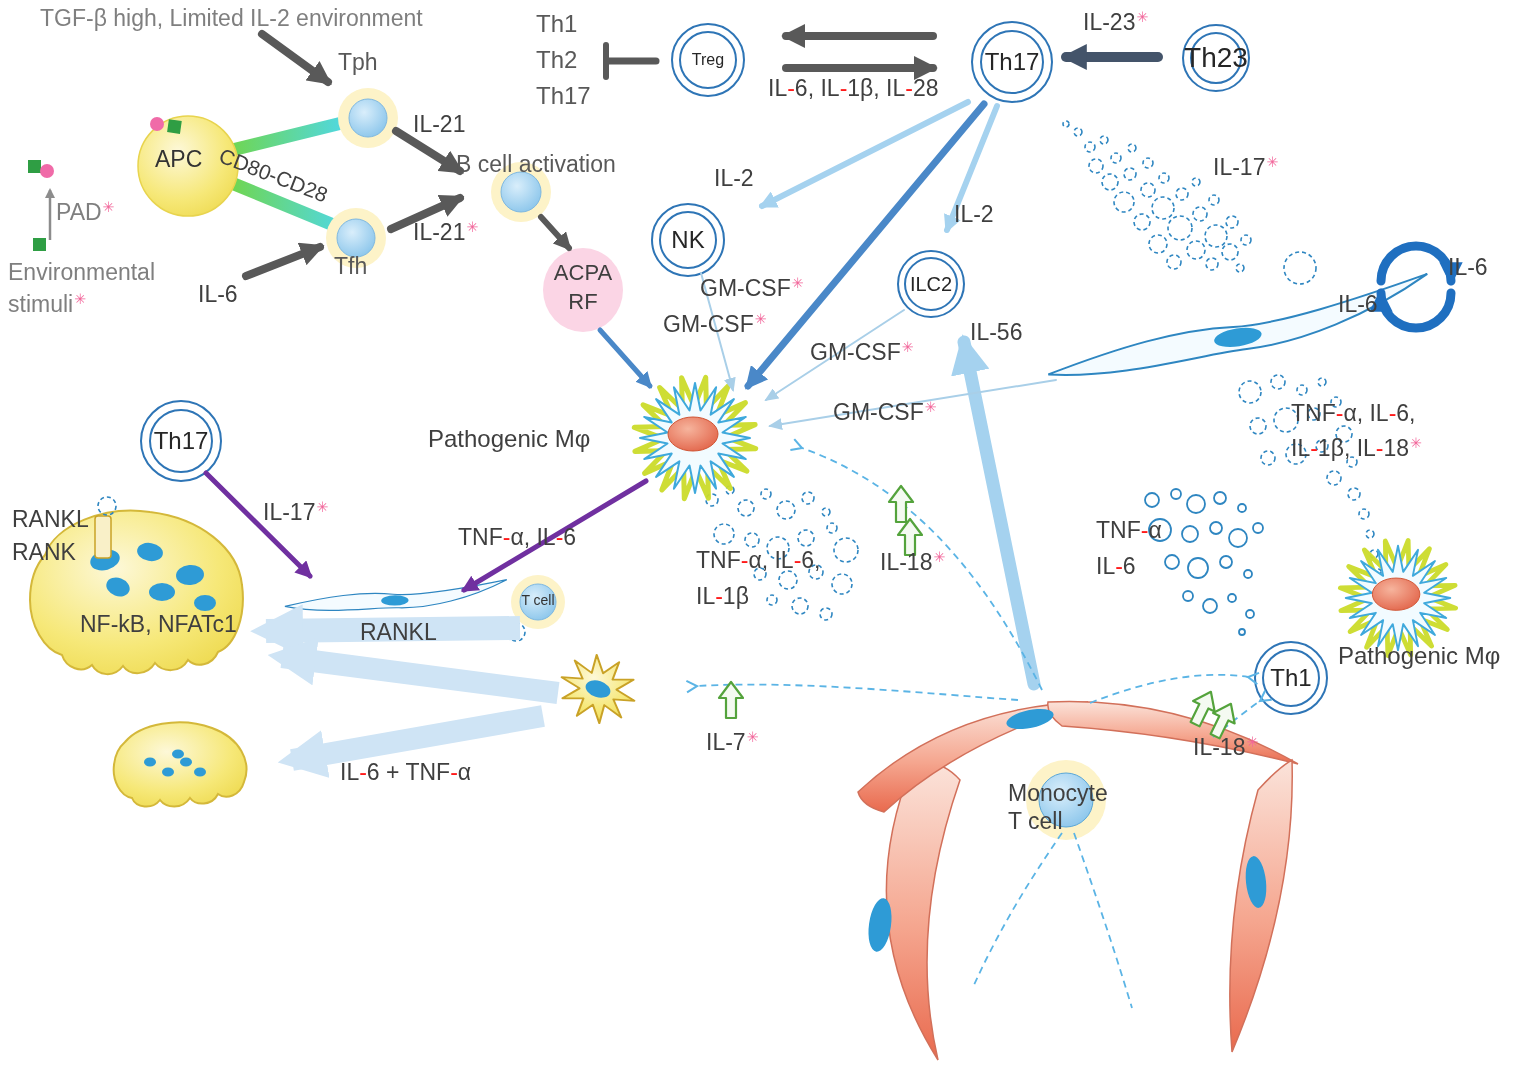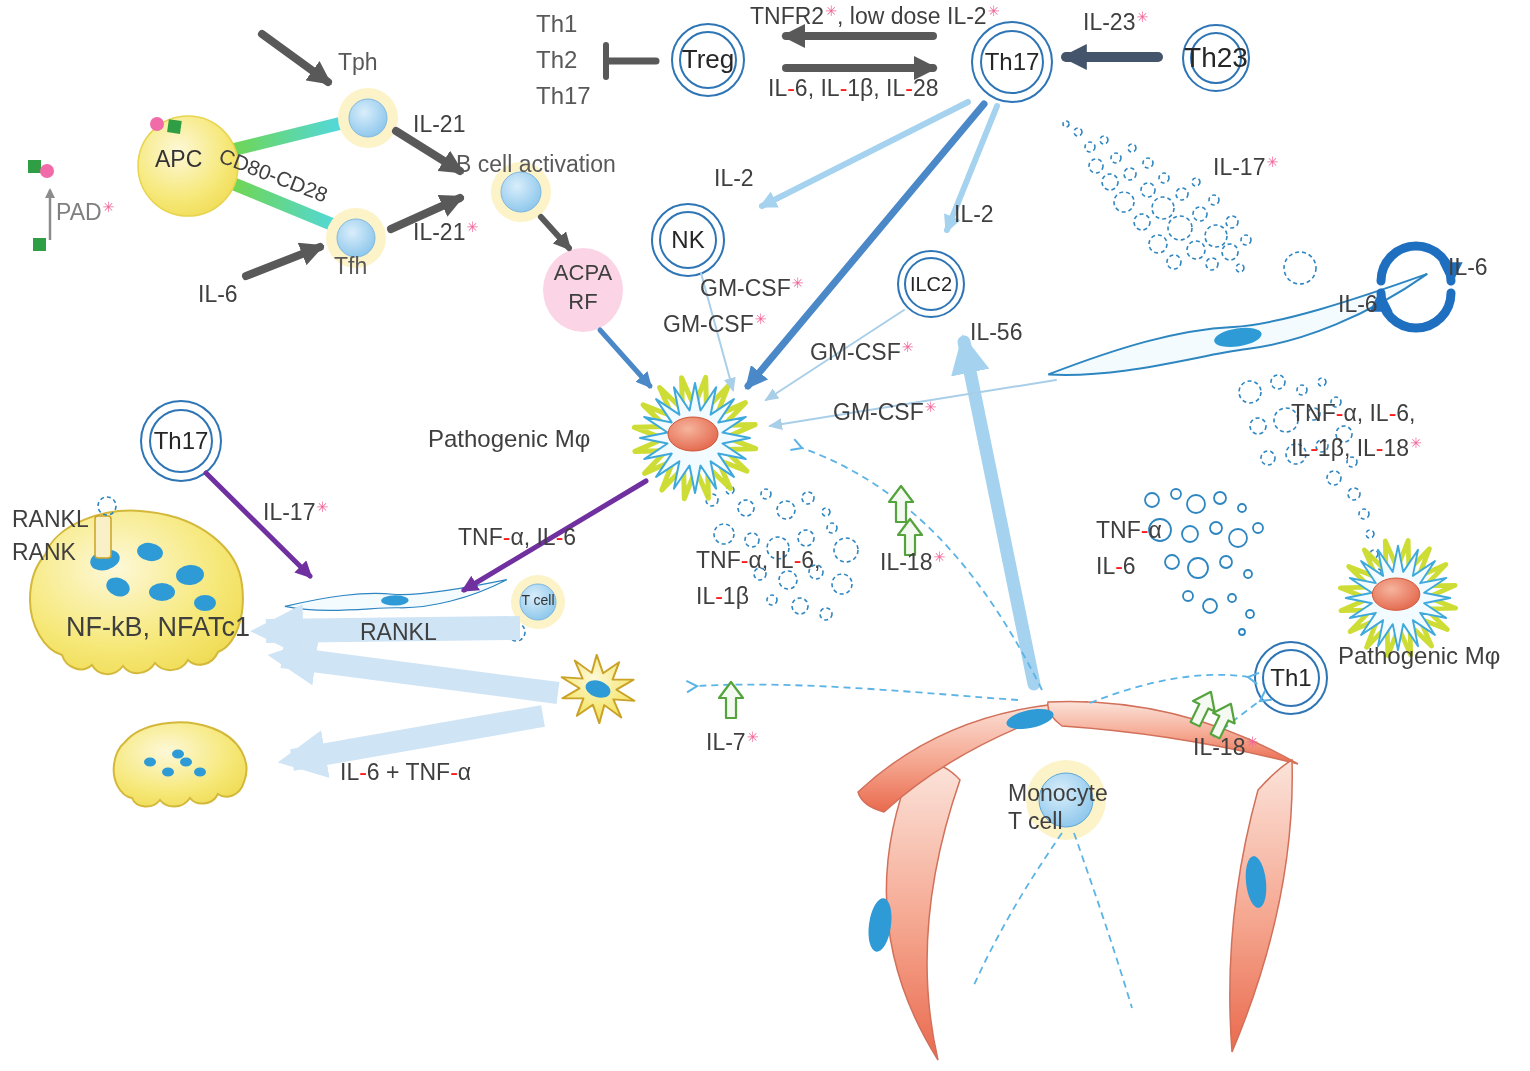--- a/index.html
+++ b/index.html
@@ -323,35 +323,37 @@
 
 <g>
   <use href="#garr" transform="translate(890,486)"></use>
   <use href="#garr" transform="translate(899,519)"></use>
   <use href="#garr" transform="translate(720,682)"></use>
   <use href="#garr" transform="translate(1192,690) rotate(26 11 18)"></use>
   <use href="#garr" transform="translate(1212,702) rotate(26 11 18)"></use>
 </g>
 </svg>
 
+<div class="lbl gray" style="left:40px;top:4px">TGF-β high, Limited IL-2 environment</div>
 <div class="lbl gray2" style="left:338px;top:48px">Tph</div>
 <div class="lbl" style="left:155px;top:145px;color:#333">APC</div>
 <div class="lbl" style="left:225px;top:142px;font-size:21px;color:#404040;transform:rotate(21deg);transform-origin:0 0">CD80-CD28</div>
 <div class="lbl gray" style="left:56px;top:198px"><span>PAD</span><span class="seg-a">✳</span></div>
+<div class="lbl gray" style="left:8px;top:256px;line-height:1.4"><span>Environmental
+stimuli</span><span class="seg-a">✳</span></div>
 <div class="lbl" style="left:198px;top:280px">IL-6</div>
 <div class="lbl gray2" style="left:334px;top:252px">Tfh</div>
 <div class="lbl" style="left:413px;top:110px">IL-21</div>
 <div class="lbl" style="left:413px;top:218px"><span>IL-21</span><span class="seg-a">✳</span></div>
 <div class="lbl gray2" style="left:456px;top:150px">B cell activation</div>
 <div class="lbl ctr" style="left:583px;top:288px;font-size:22px;line-height:1.3;color:#3f3f3f">ACPA
 RF</div>
 <div class="lbl gray2" style="left:536px;top:6px;font-size:24px;line-height:1.5">Th1
 Th2
 Th17</div>
-<div class="lbl" style="left:750px;top:2px"><span>TNFR2</span><span class="seg-a">✳</span><span>, low dose IL-2</span><span class="seg-a">✳</span></div>
 <div class="lbl" style="left:768px;top:74px"><span>IL</span><span class="seg-r">-</span><span>6, IL</span><span class="seg-r">-</span><span>1β, IL</span><span class="seg-r">-</span><span>28</span></div>
 <div class="lbl" style="left:1083px;top:8px"><span>IL-23</span><span class="seg-a">✳</span></div>
 <div class="lbl" style="left:714px;top:164px">IL-2</div>
 <div class="lbl" style="left:954px;top:200px">IL-2</div>
 <div class="lbl" style="left:700px;top:274px"><span>GM-CSF</span><span class="seg-a">✳</span></div>
 <div class="lbl" style="left:663px;top:310px"><span>GM-CSF</span><span class="seg-a">✳</span></div>
 <div class="lbl" style="left:810px;top:338px"><span>GM-CSF</span><span class="seg-a">✳</span></div>
 <div class="lbl" style="left:833px;top:398px"><span>GM-CSF</span><span class="seg-a">✳</span></div>
 <div class="lbl" style="left:970px;top:318px">IL-56</div>
 <div class="lbl" style="left:1213px;top:153px"><span>IL-17</span><span class="seg-a">✳</span></div>
@@ -362,31 +364,31 @@
 <div class="lbl" style="left:428px;top:423px;font-size:24px">Pathogenic Mφ</div>
 <div class="lbl" style="left:263px;top:498px"><span>IL-17</span><span class="seg-a">✳</span></div>
 <div class="lbl" style="left:12px;top:503px;line-height:1.45">RANKL
 RANK</div>
 <div class="lbl" style="left:458px;top:523px"><span>TNF</span><span class="seg-r">-</span><span>α, IL</span><span class="seg-r">-</span><span>6</span></div>
 <div class="lbl" style="left:696px;top:543px;line-height:1.55"><span>TNF</span><span class="seg-r">-</span><span>α, IL</span><span class="seg-r">-</span><span>6,
 IL</span><span class="seg-r">-</span><span>1β</span></div>
 <div class="lbl" style="left:880px;top:548px"><span>IL-18</span><span class="seg-a">✳</span></div>
 <div class="lbl" style="left:1096px;top:513px;line-height:1.55"><span>TNF</span><span class="seg-r">-</span><span>α
 IL</span><span class="seg-r">-</span><span>6</span></div>
-<div class="lbl" style="left:66px;top:610px;font-size:27px">NF-kB, NFATc1</div>
+<div class="lbl" style="left:80px;top:610px;font-size:23px">NF-kB, NFATc1</div>
 <div class="lbl" style="left:360px;top:618px">RANKL</div>
 <div class="lbl ctr" style="left:538px;top:600px;font-size:14px;color:#333">T cell</div>
 <div class="lbl" style="left:1338px;top:640px;font-size:24px">Pathogenic Mφ</div>
 <div class="lbl" style="left:706px;top:728px"><span>IL-7</span><span class="seg-a">✳</span></div>
 <div class="lbl" style="left:1193px;top:733px"><span>IL-18</span><span class="seg-a">✳</span></div>
 <div class="lbl" style="left:340px;top:758px"><span>IL</span><span class="seg-r">-</span><span>6 + TNF</span><span class="seg-r">-</span><span>α</span></div>
 <div class="lbl" style="left:1008px;top:780px;width:124px;text-align:left;line-height:1.2">Monocyte
 T cell</div>
 
-<div class="lbl ctr" style="left:708px;top:60px;font-size:26px;color:#262626">Treg</div>
+<div class="lbl ctr" style="left:708px;top:60px;font-size:16px;color:#262626">Treg</div>
 <div class="lbl ctr" style="left:1012px;top:62px;font-size:24px;color:#262626">Th17</div>
 <div class="lbl ctr" style="left:1216px;top:58px;font-size:28px;color:#262626">Th23</div>
 <div class="lbl ctr" style="left:688px;top:240px;font-size:24px;color:#262626">NK</div>
 <div class="lbl ctr" style="left:931px;top:284px;font-size:20px;color:#262626">ILC2</div>
 <div class="lbl ctr" style="left:181px;top:441px;font-size:24px;color:#262626">Th17</div>
 <div class="lbl ctr" style="left:1291px;top:678px;font-size:24px;color:#262626">Th1</div>
 
 </div>
 
 </body></html>

